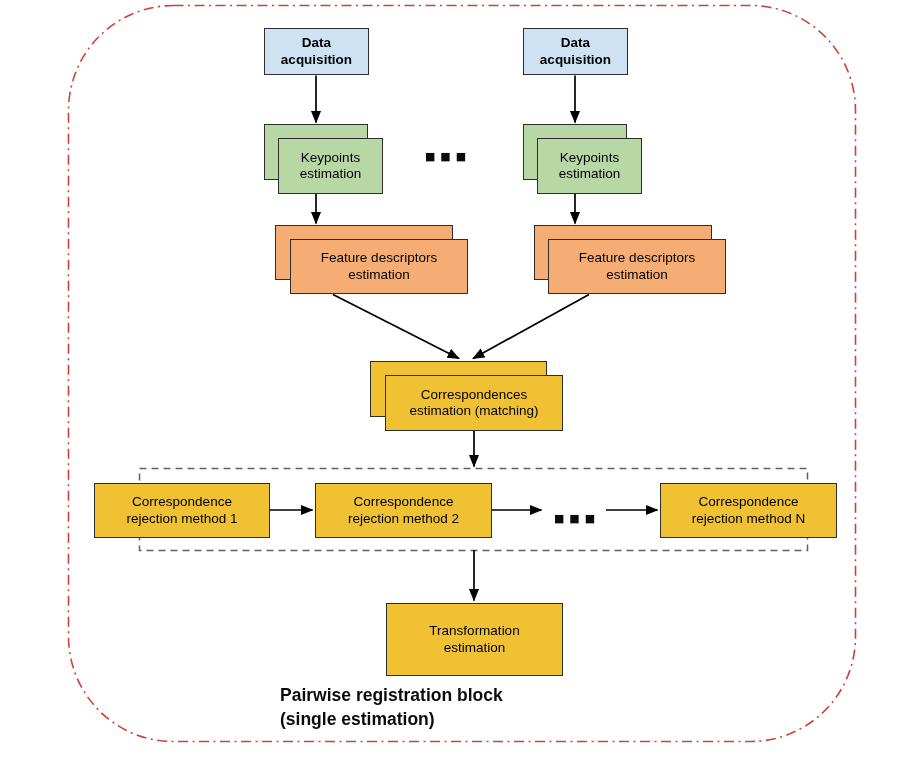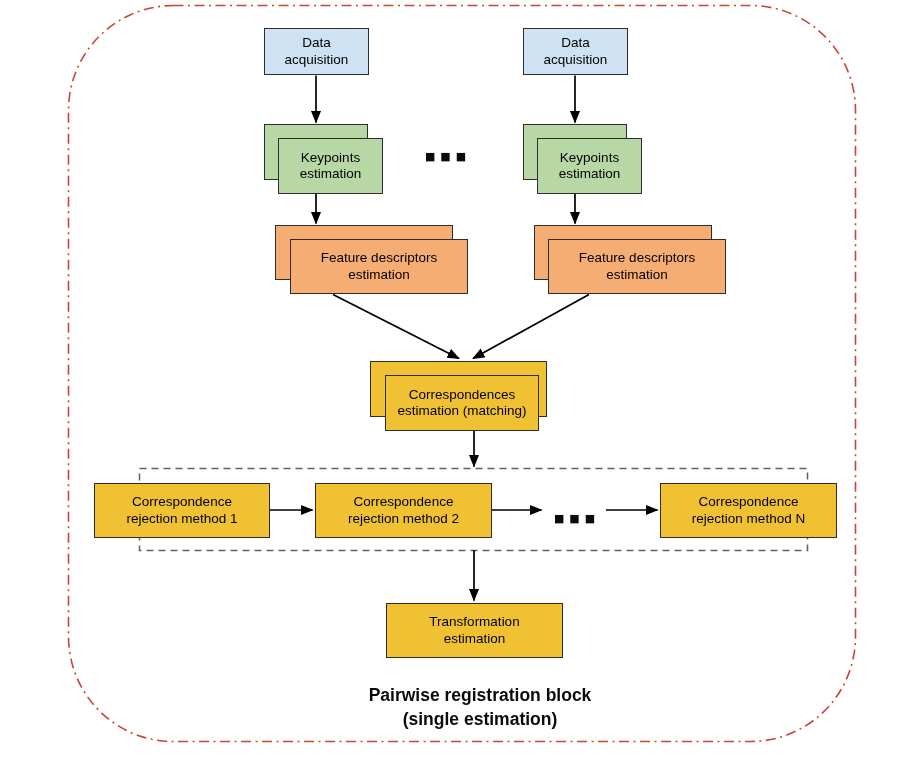--- a/index.html
+++ b/index.html
@@ -17,34 +17,34 @@
     position:absolute;
     display:flex;align-items:center;justify-content:center;
     text-align:center;
     white-space:pre-line;
     font-size:13.5px;line-height:1.22;color:#000;
     border:1.6px solid var(--node_border,#2d2d2d);
     box-sizing:border-box;
     z-index:2;
     padding:2px;
   }
-  .blue  {background:var(--box_blue,#cfe2f3);}
+  .blue  {background:var(--box_blue,#cfe2f3);font-weight:bold;}
   .green {background:var(--box_green,#b7d7a5);}
   .orange{background:var(--box_orange,#f5ad73);margin-left:46px;}
   .yellow{background:var(--box_yellow,#f0c233);}
   .ellipsis{
     position:absolute;z-index:2;
     font-family:"DejaVu Sans",sans-serif;
     font-size:11px;letter-spacing:5px;color:#0b0b0b;
     text-align:center;font-weight:bold;
   }
   .caption{
     position:absolute;z-index:2;
     left:280px;top:684px;width:400px;
-    text-align:center;font-weight:bold;
+    font-weight:bold;
     font-size:17.5px;line-height:1.35;color:#0b0b0b;
   }
   .outer-rect{fill:none;stroke:var(--outer_border,#cb4335);stroke-width:1.6;stroke-dasharray:10 4.5 2 4.5;}
   .inner-rect{fill:none;stroke:var(--inner_border,#616161);stroke-width:1.5;stroke-dasharray:7 5;}
   .arrow{stroke:var(--arrow,#000000);stroke-width:1.7;fill:none;}
 </style>
 </head>
 <body>
 
 <div class="canvas">
@@ -103,34 +103,34 @@
 
     <div class="node orange" style="left:488px;top:225px;width:178px;height:55px;">Feature descriptors
 estimation</div>
     <div class="node orange" style="left:502px;top:239px;width:178px;height:55px;">Feature descriptors
 estimation</div>
 
     <div class="ellipsis" style="left:423px;top:150px;width:50px;height:18px;">■■■</div>
 
     <div class="node yellow" style="left:370px;top:361px;width:177px;height:56px;">Correspondences
 estimation (matching)</div>
-    <div class="node yellow" style="left:385px;top:375px;width:154px;height:56px;">Correspondences
+    <div class="node yellow" style="left:385px;top:375px;width:178px;height:56px;">Correspondences
 estimation (matching)</div>
 
     <div class="node yellow" style="left:94px;top:483px;width:176px;height:55px;">Correspondence
 rejection method 1</div>
     <div class="node yellow" style="left:315px;top:483px;width:177px;height:55px;">Correspondence
 rejection method 2</div>
 
     <div class="ellipsis" style="left:551px;top:512px;width:52px;height:18px;">■■■</div>
 
     <div class="node yellow" style="left:660px;top:483px;width:177px;height:55px;">Correspondence
 rejection method N</div>
 
-    <div class="node yellow" style="left:386px;top:603px;width:177px;height:55px;">Transformation
+    <div class="node yellow" style="left:386px;top:603px;width:177px;height:73px;">Transformation
 estimation</div>
 
     <div class="caption">
       <div>Pairwise registration block</div>
       <div>(single estimation)</div>
     </div>
 
   </div>
 </div>
 

